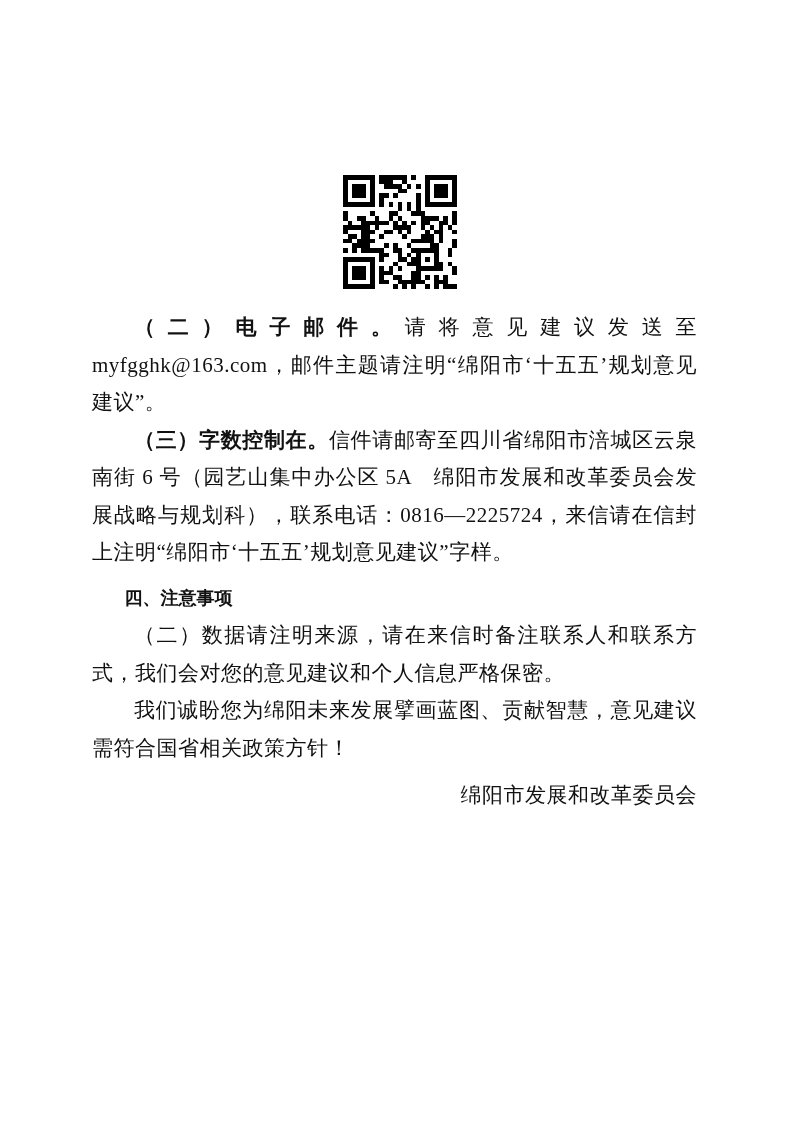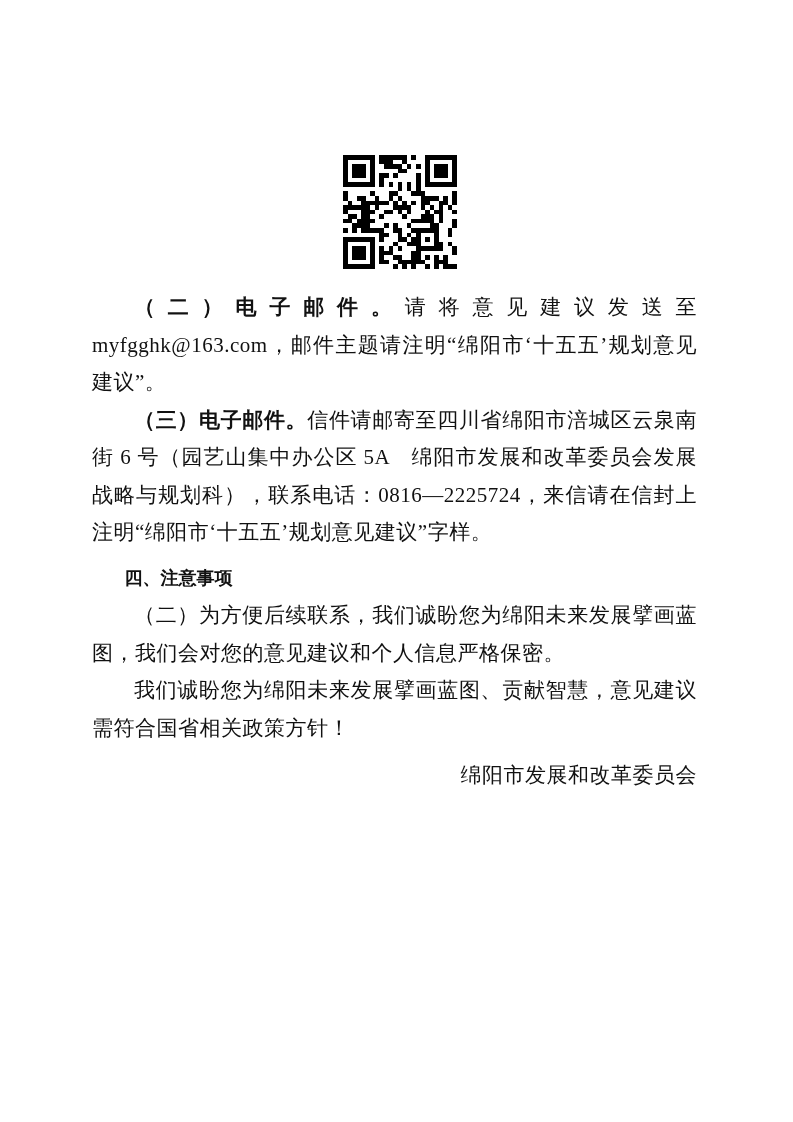--- a/index.html
+++ b/index.html
@@ -7,20 +7,21 @@
     width: 793px; height: 1122px;
     background: #ffffff;
     overflow: hidden;
     font-family: "Liberation Serif", "DejaVu Serif", serif;
   }
   .page {
     position: relative;
     width: 793px; height: 940px;
     background: #ffffff;
     color: #111111;
+    margin-top: 20px;
   }
   .qr-wrap {
     position: absolute;
     left: 343px; top: 155px;
     width: 114px; height: 114px;
   }
   .qr-wrap svg { display: block; }
   .content {
     position: absolute;
     left: 92px; right: 96px; top: 289px;
@@ -376,26 +377,26 @@
           <rect x="23" y="24" width="1" height="1"></rect>
           <rect x="24" y="24" width="1" height="1"></rect>
         </g>
       </svg>
     </div>
 
   <div class="content">
 
     <p><b>（二）电子邮件。</b><span>请将意见建议发送至 myfgghk@163.com，邮件主题请注明“绵阳市‘十五五’规划意见建议”。</span></p>
 
-    <p><b>（三）电子邮件。</b><span>信件请邮寄至四川省绵阳市涪城区云泉南街 6 号（园艺山集中办公区 5A　绵阳市发展和改革委员会发展战略与规划科），联系电话：0816—2225724，来信请在信封上注明“绵阳市‘十五五’规划意见建议”字样。</span></p>
+    <p><b>（三）字数控制在。</b><span>信件请邮寄至四川省绵阳市涪城区云泉南街 6 号（园艺山集中办公区 5A　绵阳市发展和改革委员会发展战略与规划科），联系电话：0816—2225724，来信请在信封上注明“绵阳市‘十五五’规划意见建议”字样。</span></p>
 
     <h2 class="section-heading">四、注意事项</h2>
 
 
-    <p>（二）为方便后续联系，我们诚盼您为绵阳未来发展擘画蓝图，我们会对您的意见建议和个人信息严格保密。</p>
+    <p>（二）数据请注明来源，请在来信时备注联系人和联系方式，我们会对您的意见建议和个人信息严格保密。</p>
 
 
     <p>我们诚盼您为绵阳未来发展擘画蓝图、贡献智慧，意见建议需符合国省相关政策方针！</p>
 
     <div class="sig-block">
       <div class="sig-line">绵阳市发展和改革委员会</div>
     </div>
 
   </div>
 </div>

